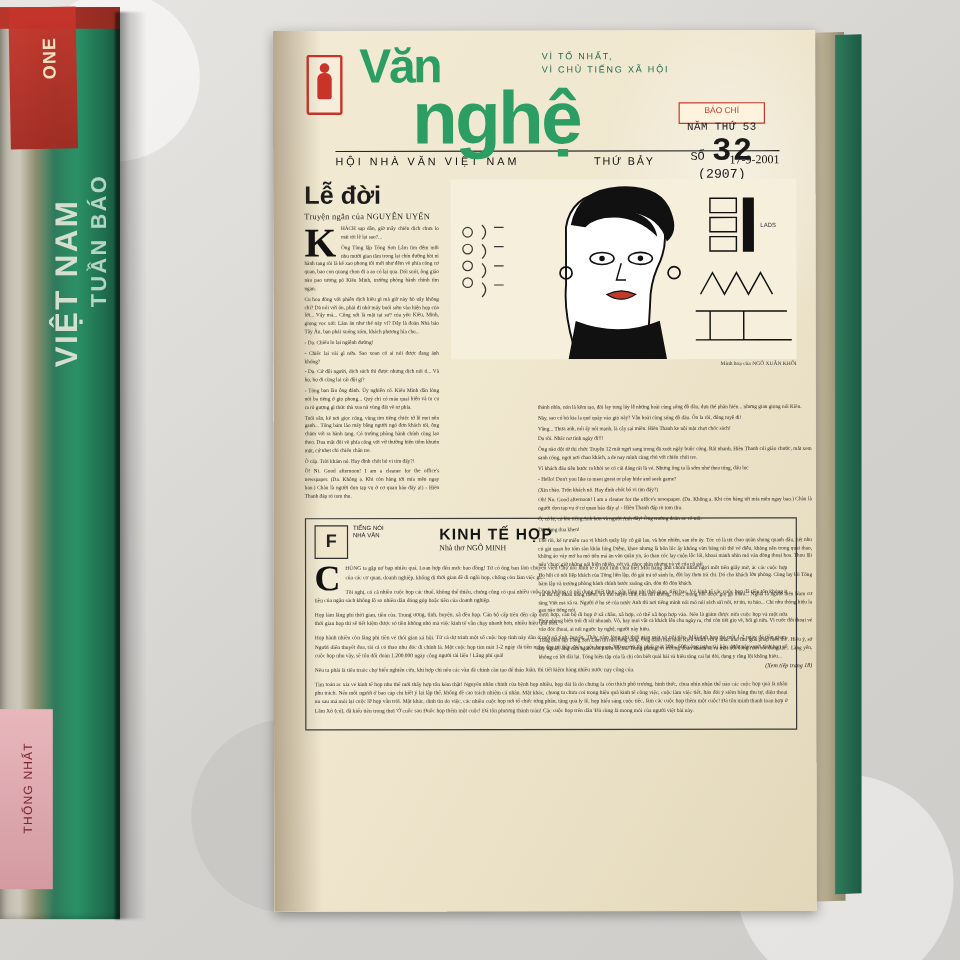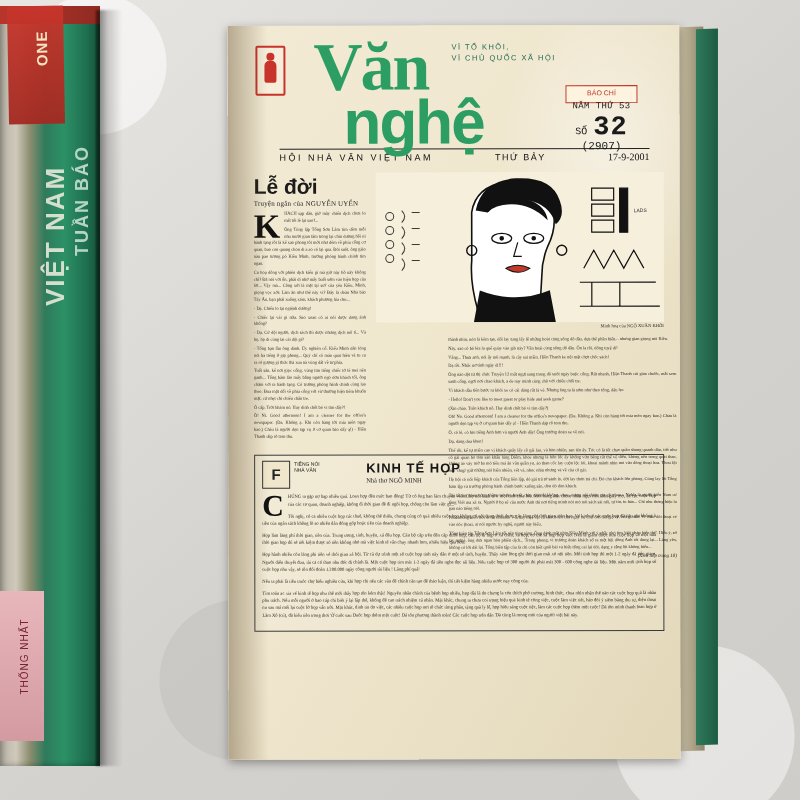--- a/index.html
+++ b/index.html
@@ -118,22 +118,22 @@
   .stamp .fig{position:absolute;left:50%;top:5px;width:8px;height:8px;border-radius:50%;
     background:#c8332a;transform:translateX(-50%);}
   .stamp .body{position:absolute;left:50%;top:13px;width:12px;height:22px;
     background:#c8332a;transform:translateX(-50%);border-radius:5px 5px 2px 2px;}
   .title-wrap{position:relative;flex:1;}
   .mh-slogan{
     font-family:"Liberation Sans",sans-serif;font-size:7.5px;color:#1e6b4e;
     letter-spacing:1.5px;position:absolute;left:160px;top:2px;line-height:1.5;
   }
   .title-van{
-    font-family:Liberation Serif, serif;font-weight:bold;font-size:68px;
-    color:#2c9e63;line-height:.82;letter-spacing:-2px;margin-left:22px;
+    font-family:Liberation Sans, sans-serif;font-weight:bold;font-size:40px;
+    color:#2c9e63;line-height:.82;letter-spacing:-2px;margin-left:8px;
   }
   .title-nghe{
     font-family:"Liberation Sans",sans-serif;font-weight:bold;font-size:62px;
     color:#2c9e63;line-height:.86;letter-spacing:-2px;margin-left:52px;
   }
   .redbox{
     position:absolute;right:26px;top:46px;width:70px;height:16px;
     border:1px solid #c0392b;background:#fdf3df;
   }
   .redbox span{display:block;text-align:center;font-size:7px;color:#c0392b;
@@ -232,22 +232,22 @@
       <div class="glare"></div>
 
       <div class="masthead">
         <div class="mh-top">
           <div class="stamp">
             <div class="fig"></div>
               <div class="body"></div>
           </div>
           <div class="title-wrap">
             <div class="mh-slogan">
-              <div>VÌ TỔ KHÔI,</div>
-              <div>VÌ CHỦ QUỐC XÃ HỘI</div>
+              <div>VÌ TỔ NHẤT,</div>
+              <div>VÌ CHỦ TIẾNG XÃ HỘI</div>
             </div>
             <div class="title-van">Văn</div>
             <div class="title-nghe">nghệ</div>
             <div class="redbox">
               <span>BÁO CHÍ</span>
             </div>
             <div class="issue">
               <div class="yr">NĂM THỨ 53</div>
               <div class="nrow">
                 <span class="so">SỐ</span>

